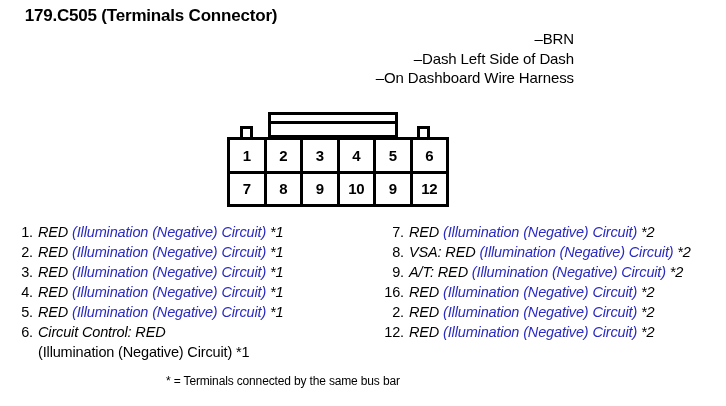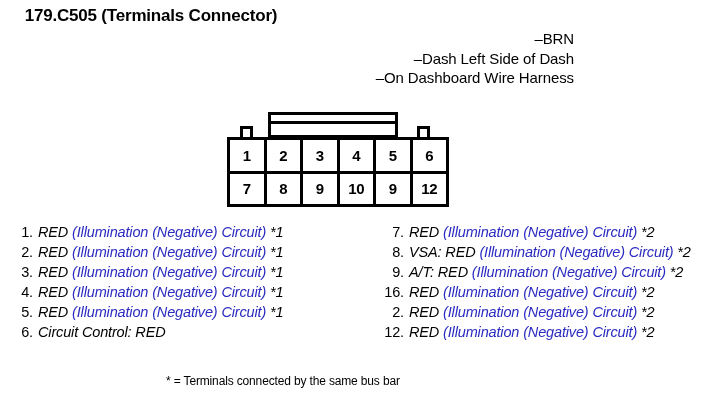--- a/index.html
+++ b/index.html
@@ -240,20 +240,21 @@
     <span class="term-text"><span>RED </span><span class="blue">(Illumination (Negative) Circuit)</span><span> *1</span></span>
   </div>
   <div class="term-item">
     <span class="term-num">5.</span>
     <span class="term-text"><span>RED </span><span class="blue">(Illumination (Negative) Circuit)</span><span> *1</span></span>
   </div>
   <div class="term-item">
     <span class="term-num">6.</span>
     <span class="term-text"><span>Circuit Control: RED</span></span>
   </div>
+  <div class="wrap-line"><span class="blue">(Illumination (Negative) Circuit)</span><span> *1</span></div>
 </div>
 
 <div class="list-col" id="list-right">
   <div class="term-item">
     <span class="term-num">7.</span>
     <span class="term-text"><span>RED </span><span class="blue">(Illumination (Negative) Circuit)</span><span> *2</span></span>
   </div>
   <div class="term-item">
     <span class="term-num">8.</span>
     <span class="term-text"><span>VSA: RED </span><span class="blue">(Illumination (Negative) Circuit)</span><span> *2</span></span>

